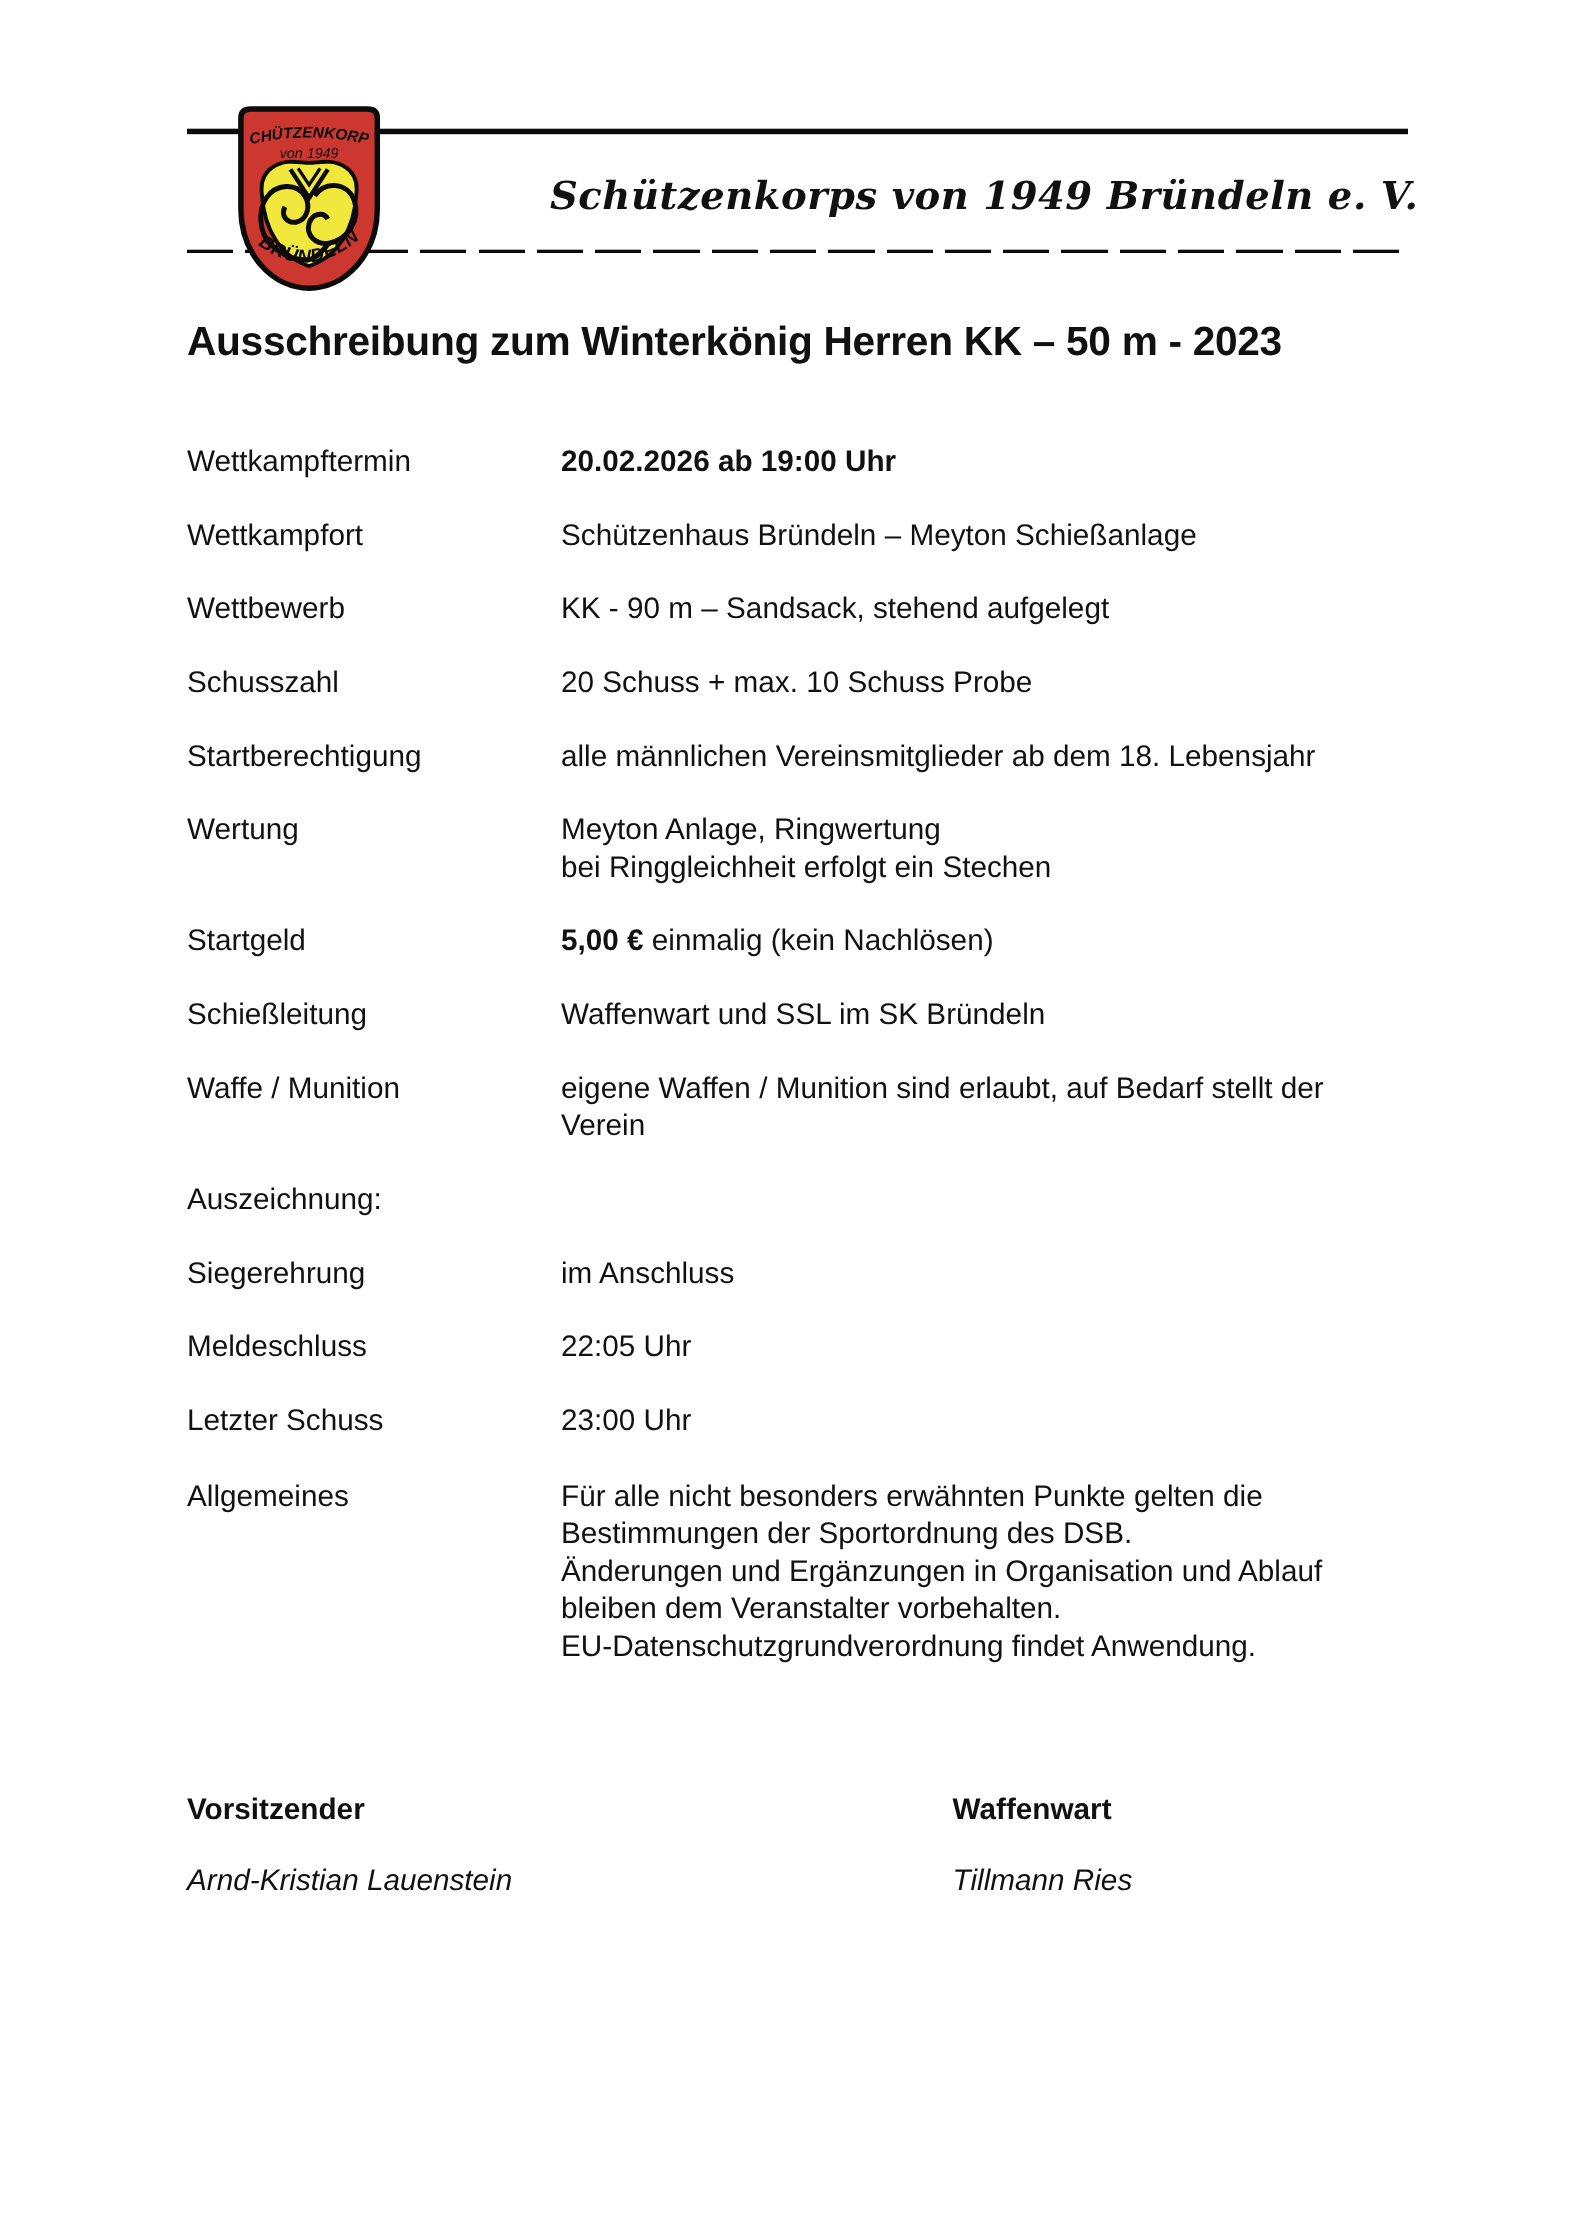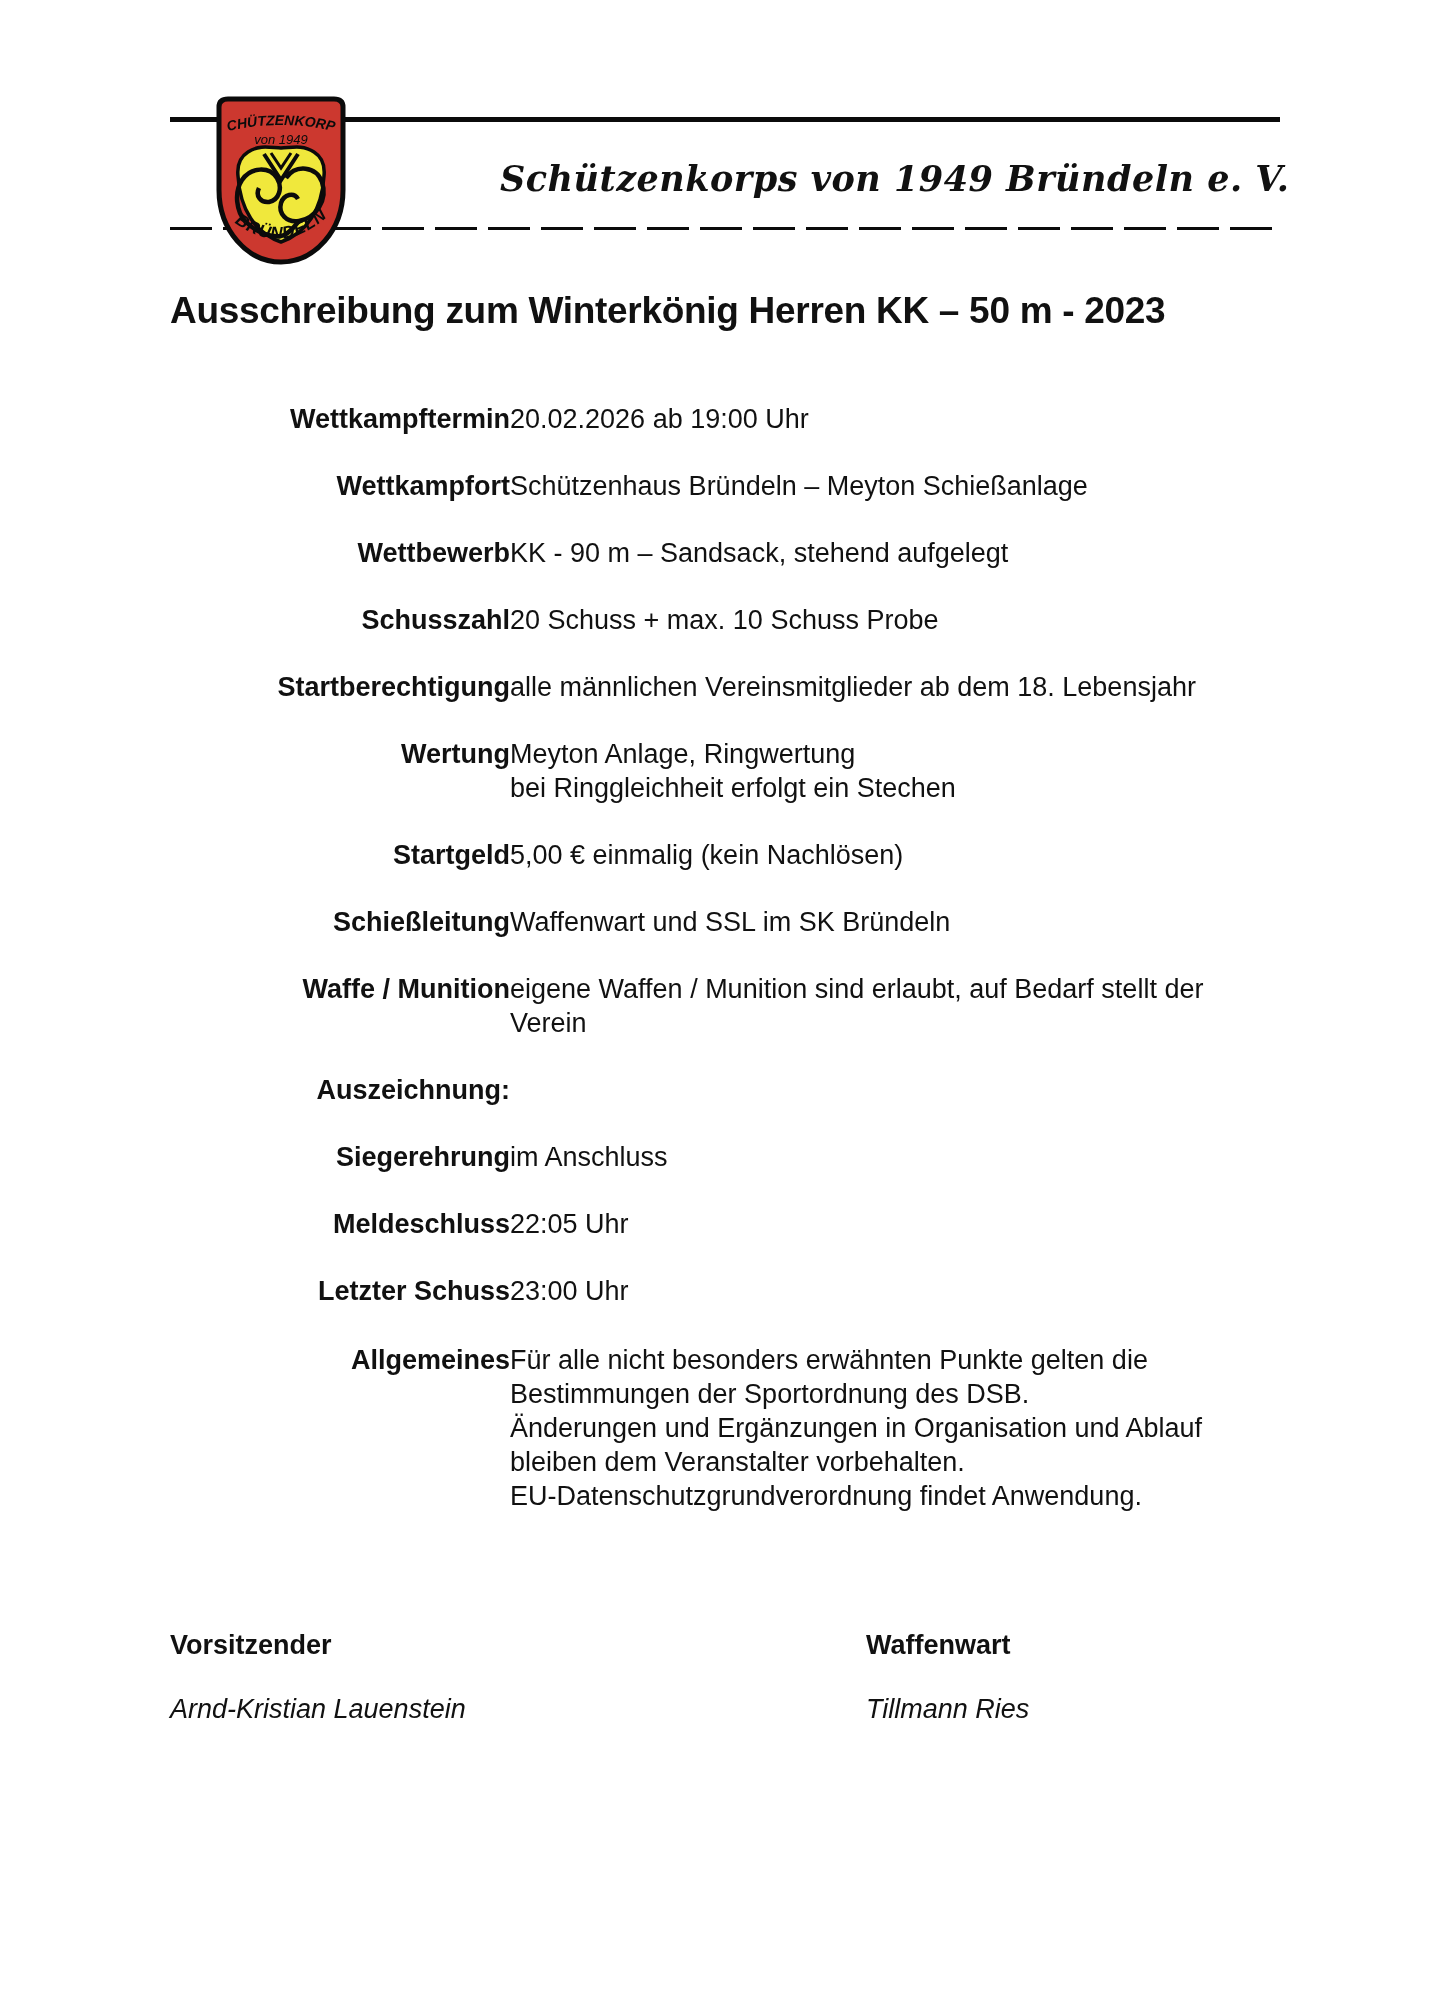--- a/index.html
+++ b/index.html
@@ -36,23 +36,23 @@
     position:absolute;left:170px;top:289px;
     font-size:37px;font-weight:bold;line-height:44px;
     letter-spacing:-0.3px;white-space:nowrap;
   }
   
   .rows{
     position:absolute;left:170px;top:402px;width:1110px;
     font-size:27px;line-height:34px;
   }
   .row{display:flex;margin-bottom:33px;}
-  .row .label{flex:0 0 340px;width:340px;font-weight:bold;text-align:right;}
+  .row .label{flex:0 0 340px;width:340px;font-weight:normal;}
   .row .value{white-space:pre-line;flex:1 1 auto;}
-  .vb{font-weight:normal;}
+  .vb{font-weight:bold;}
   .row.gap-top{margin-top:35px;}
   
   .sig{
     position:absolute;font-size:27px;line-height:34px;margin-top:10px;
   }
   .sig-left{left:170px;top:1618px;}
   .sig-right{left:866px;top:1618px;}
   .sig .role{font-weight:bold;}
   .sig .name{font-style:italic;margin-top:30px;}
 </style>

